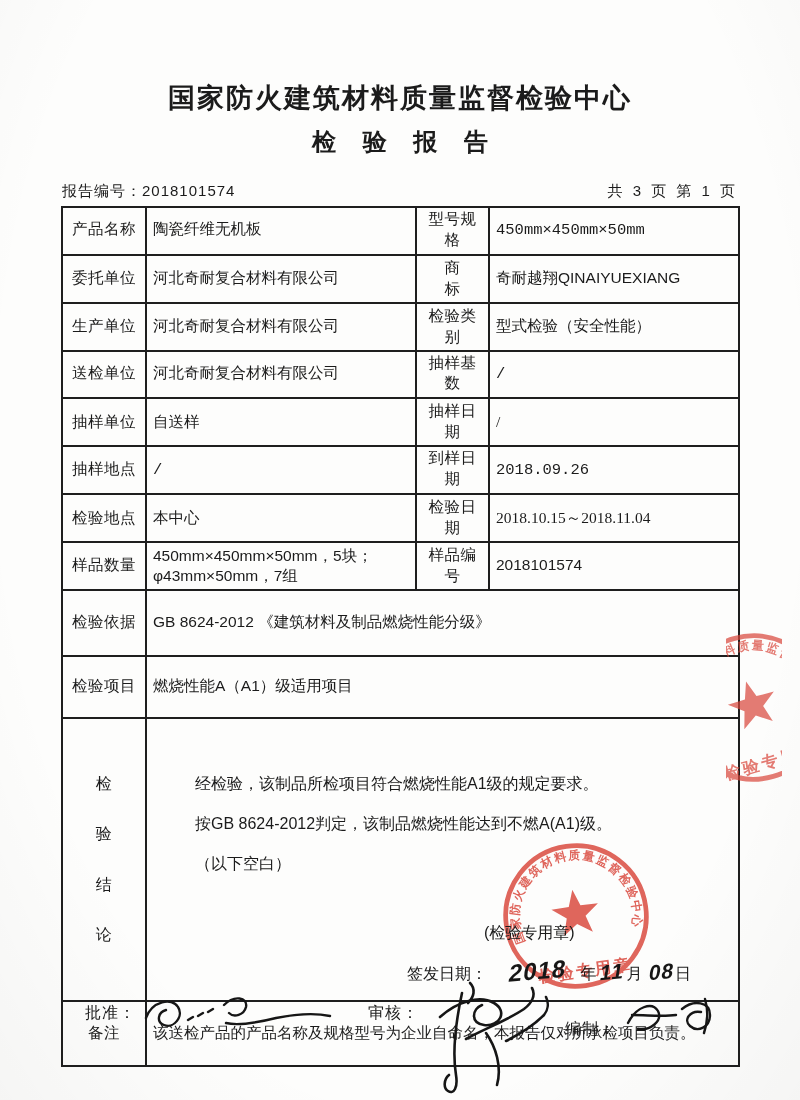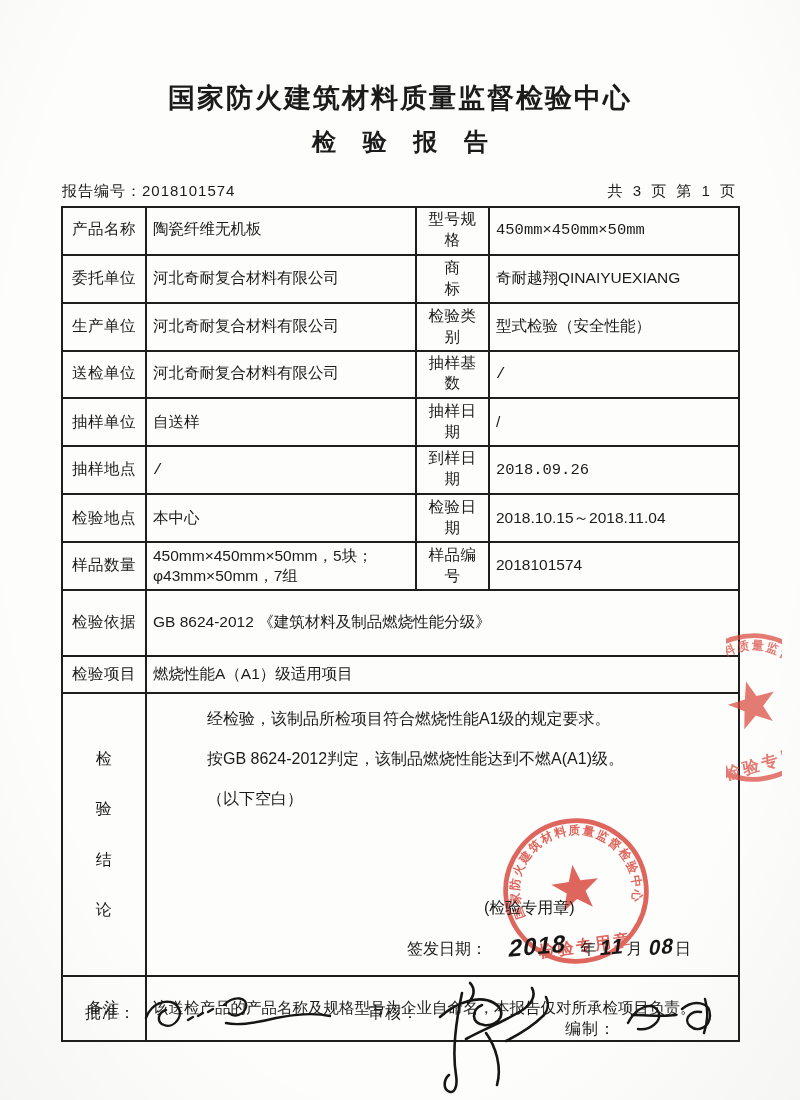--- a/index.html
+++ b/index.html
@@ -25,27 +25,27 @@
   }
   .meta-left { letter-spacing:1px; }
   .meta-right { letter-spacing:3px; }
 
   table.report {
     position:absolute; top:206px; left:61px; width:677px;
     border-collapse:collapse; table-layout:fixed; font-size:15.5px;
   }
   table.report td { border:2px solid #1e1e1e; padding:2px 6px; vertical-align:middle; line-height:1.35; }
   td.lbl { text-align:center; padding:2px 1px; letter-spacing:0.5px; }
-  tr.h40 { height:38px;font-family:Liberation Mono, monospace; } tr.h42 { height:42px; } tr.h38 { height:38px; }
-  tr.h44 { height:44px; } tr.h66 { height:66px; } tr.h45 { height:37px; }
+  tr.h40 { height:38px;font-family:Liberation Mono, monospace; } tr.h42 { height:42px; } tr.h38 { height:38px;font-family:Liberation Serif, serif; }
+  tr.h44 { height:44px; } tr.h66 { height:66px; } tr.h45 { height:62px; }
   tr.hbig { height:283px; } tr.hrem { height:65px; }
 
   .vlabel { display:flex; flex-direction:column; align-items:center; gap:29px; font-size:16px; }
   .conclusion-cell { position:relative; vertical-align:top; padding:0; }
-  .c-line { position:absolute; left:60px; white-space:nowrap; font-size:16px; }
+  .c-line { position:absolute; left:48px; white-space:nowrap; font-size:16px;margin-top:40px; }
   .c-line1 { top:14px; }
   .c-line2 { top:54px; }
   .c-line3 { top:94px; }
 
   .stamp-wrap {
     position:absolute; left:353px; top:121px; width:152px; height:152px;
     transform:rotate(-8deg); opacity:0.82; z-index:1; pointer-events:none;
   }
   .stamp-note { position:absolute; left:337px; top:203px; font-size:16px; z-index:2; }
   .issue-line {

